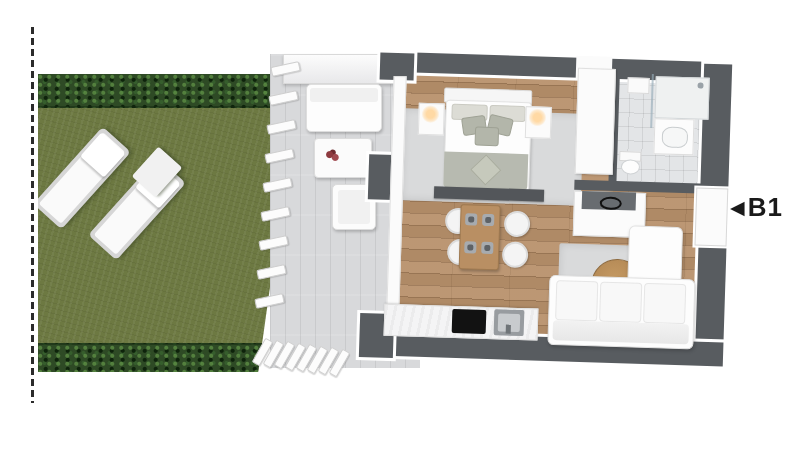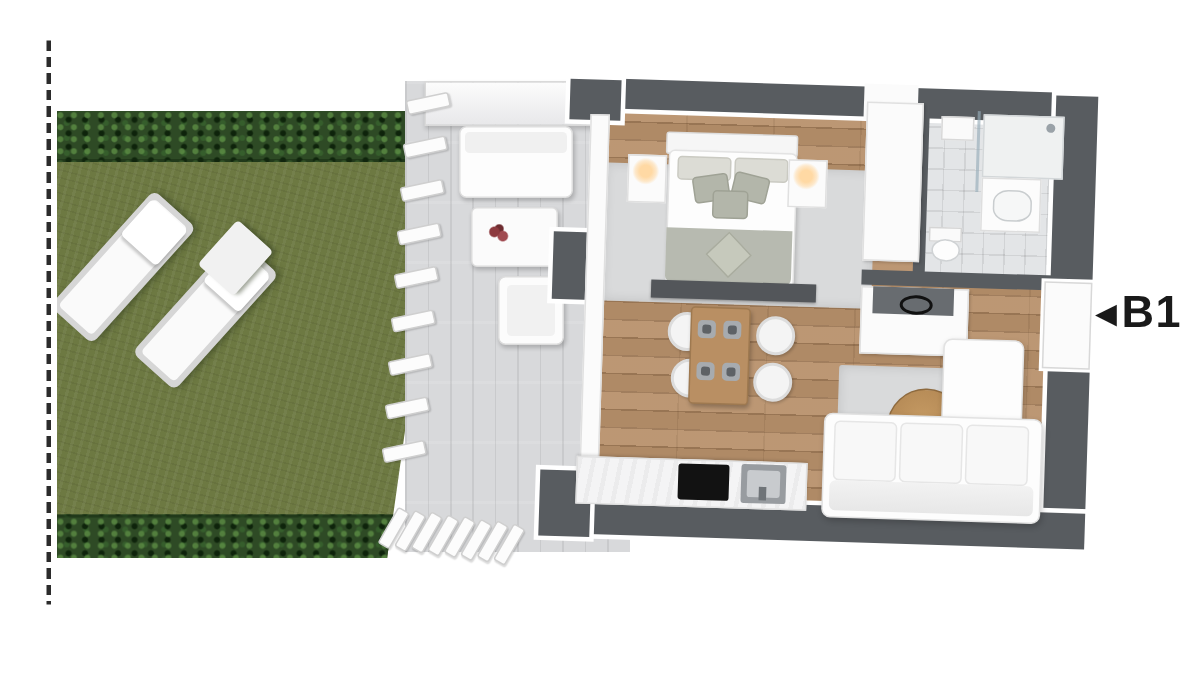--- a/index.html
+++ b/index.html
@@ -139,21 +139,21 @@
     border-radius:50%;background:transparent;}
 
   
   .door{position:absolute;left:324px;top:132px;width:30px;height:56px;background:#fbfbfb;
     border:1px solid #d8d8d8;box-shadow:0 0 0 2px #fff;}
 
   
   .unit-marker{position:absolute;left:730px;top:192px;display:flex;align-items:center;gap:3px;
     color:var(--label-text,#1a1a1a);}
   .unit-marker .arrow{font-size:19px;line-height:1;font-family:"DejaVu Sans",sans-serif;}
-  .unit-marker .label{font-size:30px;font-weight:800;letter-spacing:1px;
+  .unit-marker .label{font-size:26px;font-weight:800;letter-spacing:1px;
     font-family:"Liberation Sans","DejaVu Sans",sans-serif;}
 </style>
 </head>
 <body>
 
 <div id="canvas">
 
   <div class="boundary"></div>
 
   <div class="garden">

